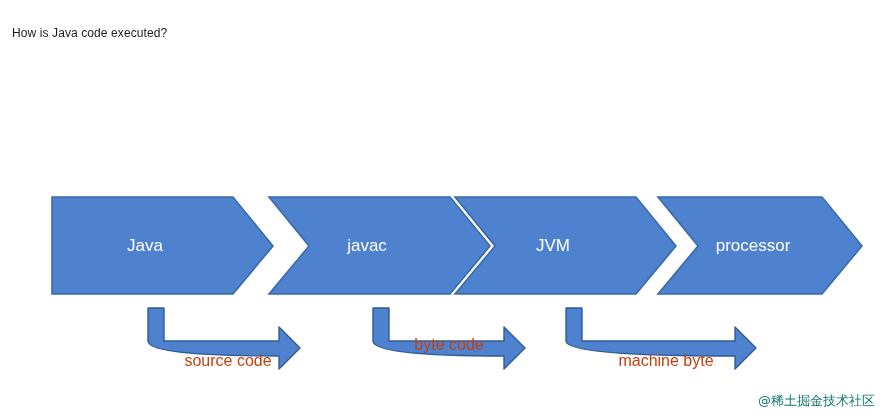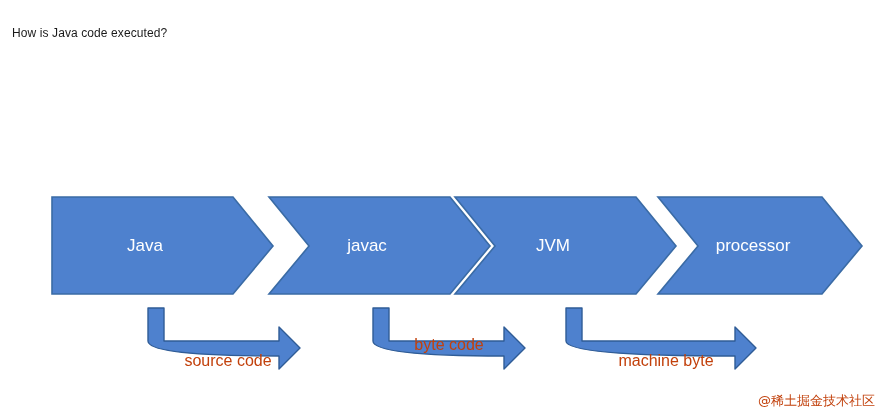--- a/index.html
+++ b/index.html
@@ -64,21 +64,21 @@
     text-align: center;
     white-space: nowrap;
   }
 
   
   .watermark {
     position: absolute;
     right: 12px;
     bottom: 6px;
     font-size: 13px;
-    color: #c2410c;
+    color: #0f766e;
     font-family: "DejaVu Sans", sans-serif;
     white-space: nowrap;
   }
 </style>
 </head>
 <body>
 
 <div id="slide">
 
   <div class="slide-title">How is Java code executed?</div>

